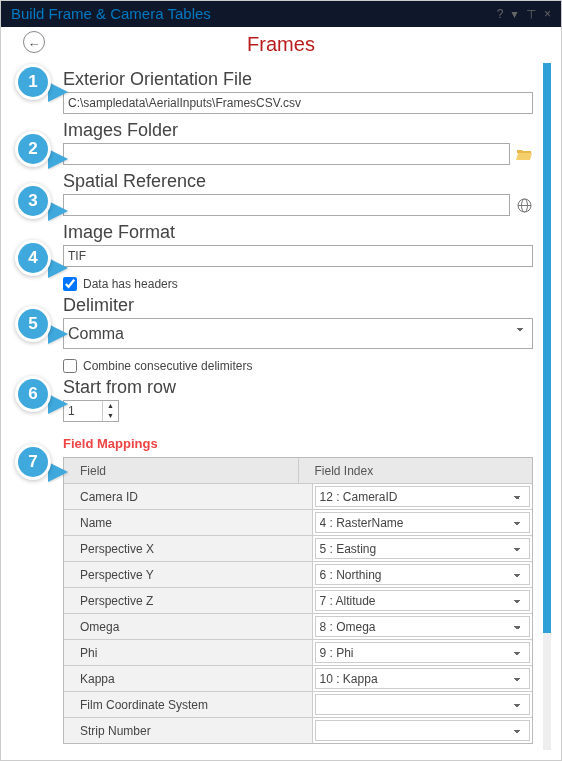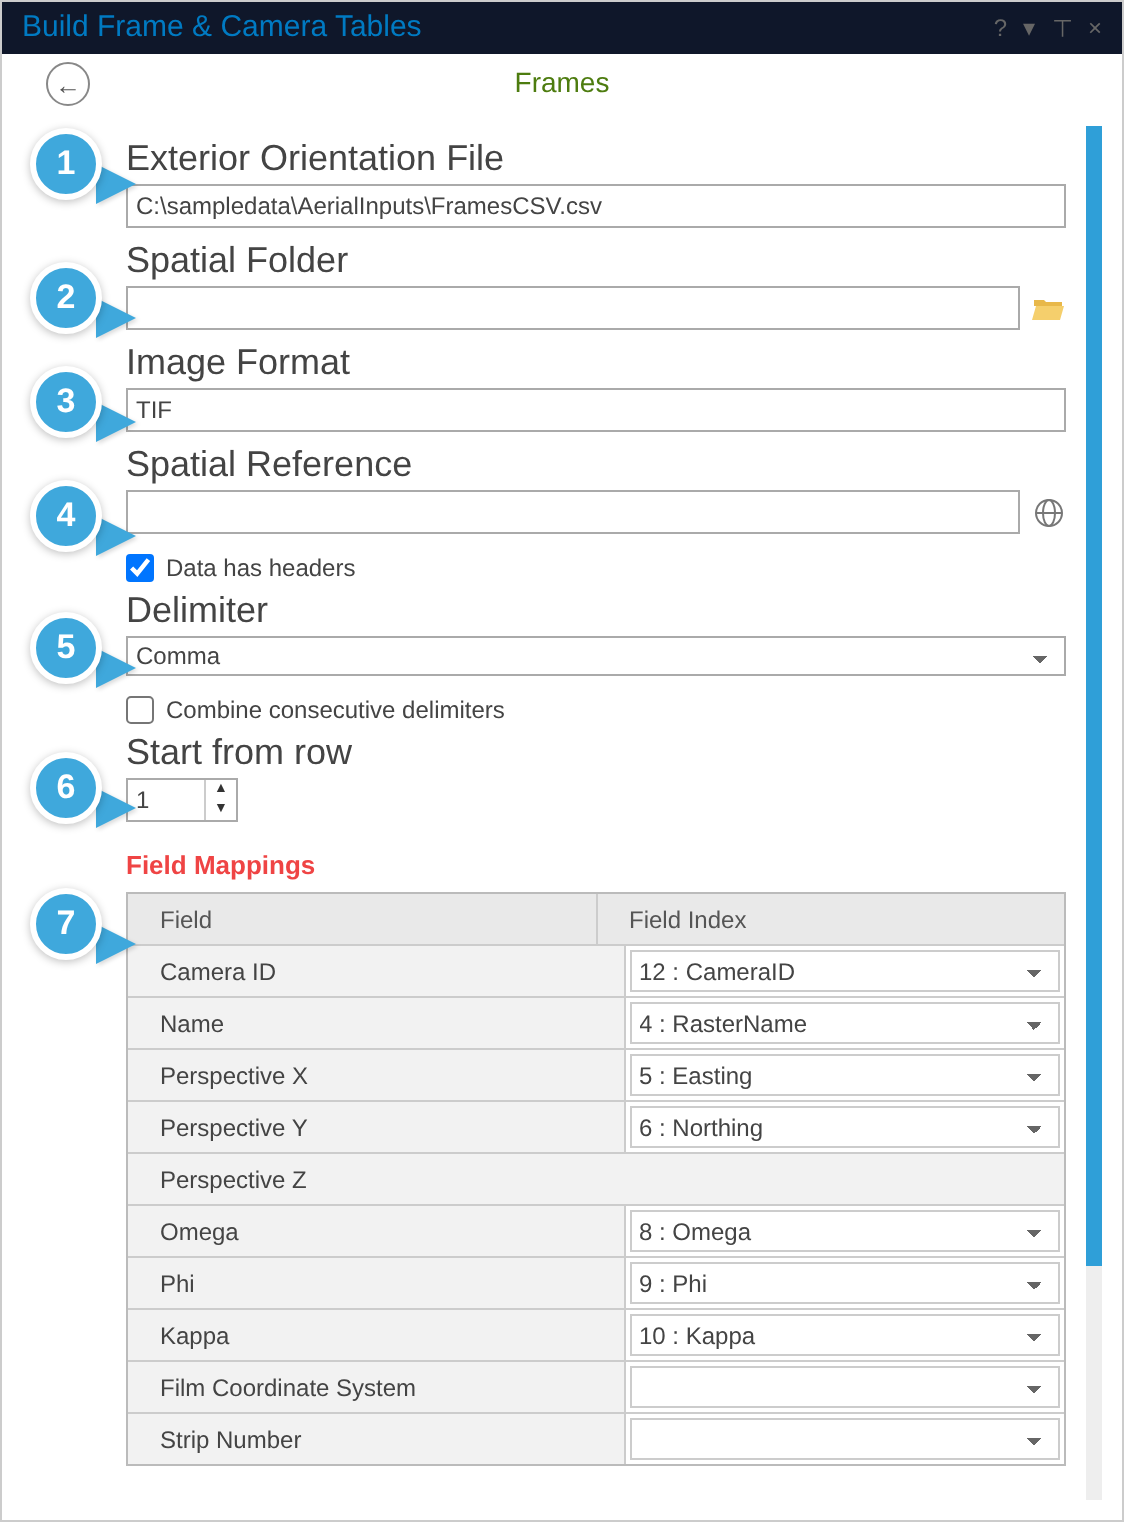--- a/index.html
+++ b/index.html
@@ -51,22 +51,22 @@
       border: 1px solid #888;
       border-radius: 50%;
       display: flex;
       align-items: center;
       justify-content: center;
       color: #555;
       cursor: pointer;
       font-size: 13px;
     }
     .subheader .heading {
-      font-size: 14px;
-      color: #4d7c0f;
+      font-size: 20px;
+      color: #b91c1c;
       text-align: center;
     }
     .content-area {
       position: absolute;
       top: 62px;
       left: 0;
       right: 0;
       bottom: 0;
       padding: 0 10px 0 62px;
     }
@@ -130,24 +130,24 @@
     }
     .checkbox-row input[type="checkbox"] {
       width: 14px;
       height: 14px;
     }
     .checkbox-row span{
       color:#444;
     }
     select {
       width: 100%;
-      height: 20px;
+      height: 31px;
       border: 1px solid #aaa;
       background: #fff;
-      font-size: 12px;
+      font-size: 16px;
       padding: 2px 4px;
       color:#444;
       -webkit-appearance: none;
       appearance: none;
       background-image: linear-gradient(45deg, transparent 50%, #666 50%), linear-gradient(135deg, #666 50%, transparent 50%);
       background-position: calc(100% - 12px) 9px, calc(100% - 8px) 9px;
       background-size: 4px 4px, 4px 4px;
       background-repeat: no-repeat;
     }
     .spinner {
@@ -285,51 +285,51 @@
   <div class="fields-container">
 
     <div class="form-row">
       <label>Exterior Orientation File</label>
       <div class="input-line">
         <input type="text" value="C:\sampledata\AerialInputs\FramesCSV.csv" style="">
       </div>
     </div>
 
     <div class="form-row">
-      <label>Spatial Folder</label>
+      <label>Images Folder</label>
       <div class="input-line">
         <input type="text" value="" style="">
         <span class="icon-btn">
           <svg width="16" height="14" viewBox="0 0 16 14">
               <path d="M1 3 h5 l1 1 h8 v2 H1z" fill="#e8b84a"></path>
               <path d="M2 6 h14 l-2 7 H0z" fill="#f5cf6c"></path>
             </svg>
         </span>
       </div>
-    </div>
-
-    <div class="form-row">
-      <label>Image Format</label>
-      <input type="text" value="TIF" style="">
     </div>
 
     <div class="form-row">
       <label>Spatial Reference</label>
       <div class="input-line">
         <input type="text" value="" style="">
         <span class="icon-btn">
           <svg width="15" height="15" viewBox="0 0 15 15">
               <circle cx="7.5" cy="7.5" r="6.5" fill="none" stroke="#777" stroke-width="1"></circle>
               <ellipse cx="7.5" cy="7.5" rx="3" ry="6.5" fill="none" stroke="#777" stroke-width="1"></ellipse>
               <line x1="1" y1="7.5" x2="14" y2="7.5" stroke="#777" stroke-width="1"></line>
             </svg>
         </span>
       </div>
     </div>
 
+    <div class="form-row">
+      <label>Image Format</label>
+      <input type="text" value="TIF" style="">
+    </div>
+
     <div class="checkbox-row">
       <input type="checkbox" checked="" style="">
       <span>Data has headers</span>
     </div>
 
     <div class="form-row" style="margin-top:4px">
       <label>Delimiter</label>
       <select>
         <option>Comma</option>
       </select>
@@ -378,20 +378,23 @@
             </div>
           </div>
           <div class="row">
             <div class="cell label-cell">Perspective Y</div>
             <div class="cell select-cell" style="padding: 2px;">
               <select><option>6 : Northing</option></select>
             </div>
           </div>
           <div class="row">
             <div class="cell label-cell">Perspective Z</div>
+            <div class="cell select-cell" style="padding: 2px;">
+              <select><option>7 : Altitude</option></select>
+            </div>
           </div>
           <div class="row">
             <div class="cell label-cell">Omega</div>
             <div class="cell select-cell" style="padding: 2px;">
               <select><option>8 : Omega</option></select>
             </div>
           </div>
           <div class="row">
             <div class="cell label-cell">Phi</div>
             <div class="cell select-cell" style="padding: 2px;">

